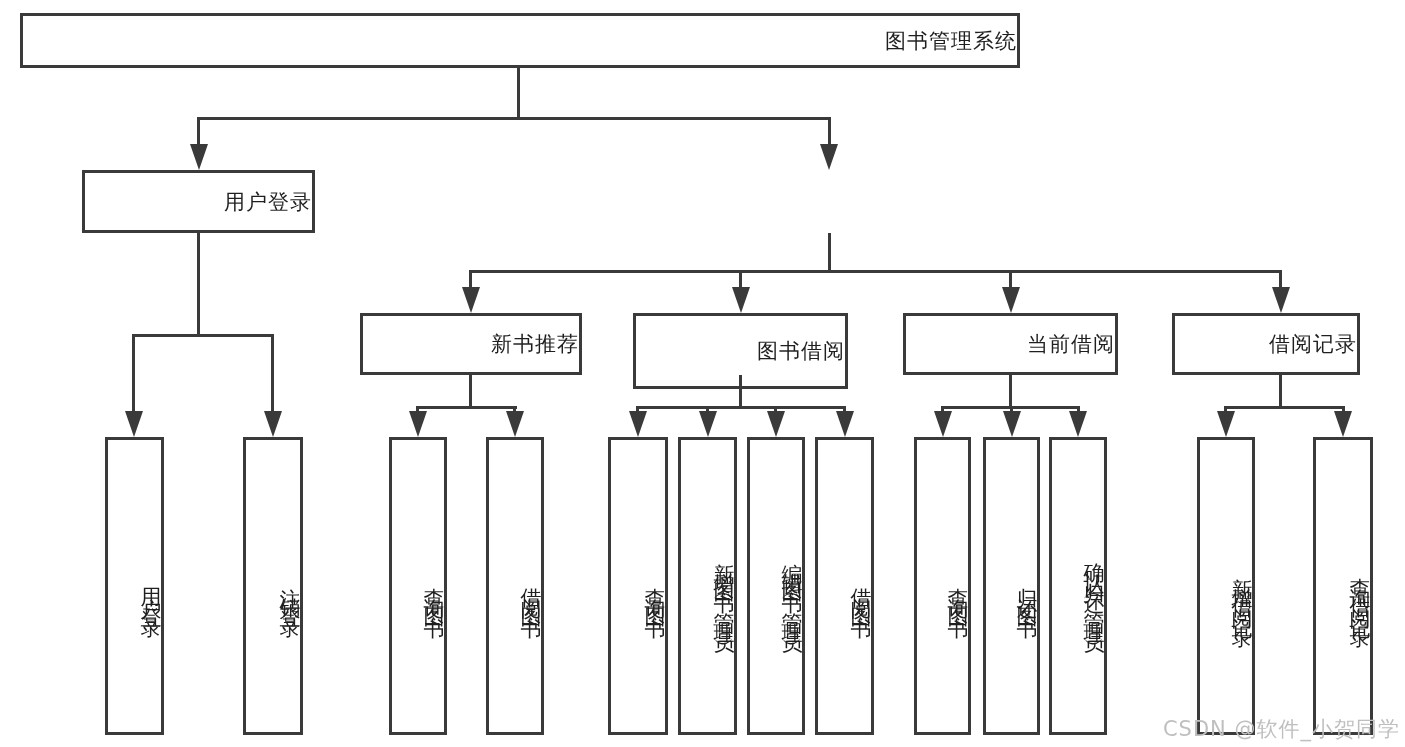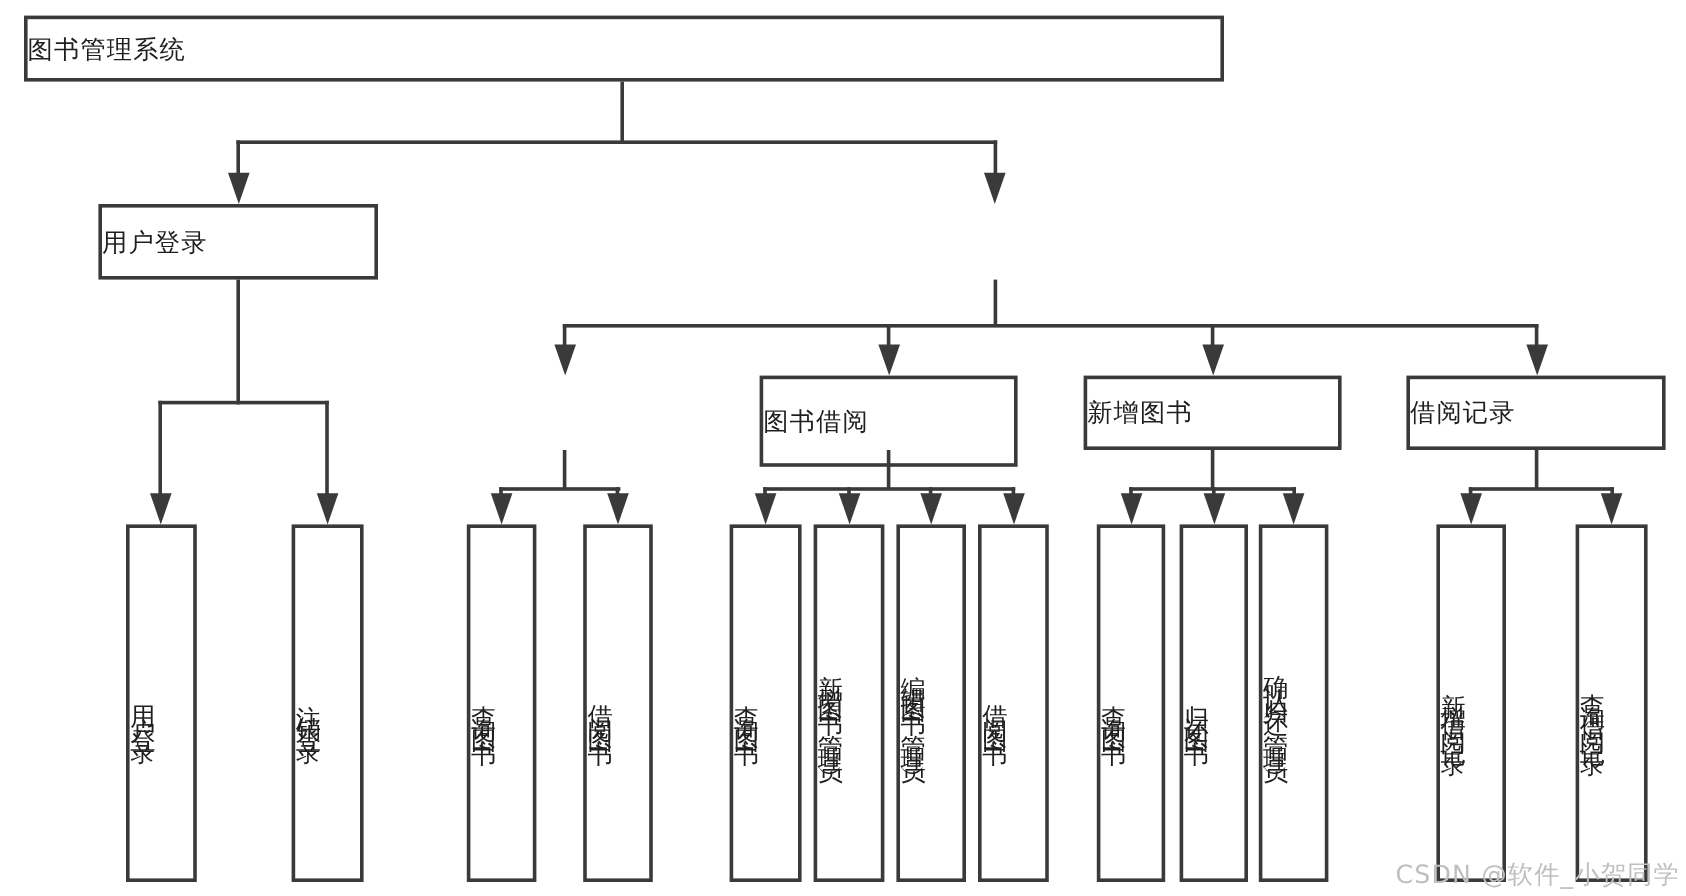--- a/index.html
+++ b/index.html
@@ -3,21 +3,21 @@
 <meta charset="utf-8">
 <style>
   html,body { margin:0; padding:0; background:#ffffff; }
   .canvas {
     position:relative; width:1405px; height:747px; background:#ffffff;
     font-family:"DejaVu Sans", sans-serif; color:#1f1f1f; overflow:hidden;
   }
   .box {
     position:absolute; box-sizing:border-box;
     border:3px solid #3a3a3a; background:#ffffff;
-    display:flex; align-items:center; justify-content:flex-start;
+    display:flex; align-items:center; justify-content:flex-end;
     font-size:21px; color:#1f1f1f; letter-spacing:1px;
   }
   .vbox span {
     writing-mode:vertical-rl; text-orientation:mixed;
     letter-spacing:10px; font-size:21px; line-height:1;
     padding-top:10px;
   }
   .hl { position:absolute; background:#3a3a3a; height:3px; }
   .vl { position:absolute; background:#3a3a3a; width:3px; }
   .ar {
@@ -61,27 +61,30 @@
   <div class="hl" style="left:469px; top:270px; width:813px;"></div>
   <div class="vl" style="left:469px;  top:270px; height:20px;"></div>
   <div class="vl" style="left:739px;  top:270px; height:20px;"></div>
   <div class="vl" style="left:1009px; top:270px; height:20px;"></div>
   <div class="vl" style="left:1279px; top:270px; height:20px;"></div>
   <div class="ar" style="left:462px;  top:287px;"></div>
   <div class="ar" style="left:732px;  top:287px;"></div>
   <div class="ar" style="left:1002px; top:287px;"></div>
   <div class="ar" style="left:1272px; top:287px;"></div>
 
+  <div class="box" style="left:360px; top:313px; width:222px; height:62px;">
+    <span>新书推荐</span>
+  </div>
   <div class="box" style="left:633px; top:313px; width:215px; height:76px;">
     <span>图书借阅</span>
   </div>
   <div class="box" style="left:903px; top:313px; width:215px; height:62px;">
-    <span>新增图书</span>
+    <span>当前借阅</span>
   </div>
-  <div class="box" style="left:1172px; top:313px; width:216px; height:62px;">
+  <div class="box" style="left:1172px; top:313px; width:188px; height:62px;">
     <span>借阅记录</span>
   </div>
 
   <div class="vl" style="left:469px; top:375px; height:33px;"></div>
   <div class="hl" style="left:416px; top:406px; width:101px;"></div>
   <div class="vl" style="left:416px; top:406px; height:12px;"></div>
   <div class="vl" style="left:513px; top:406px; height:12px;"></div>
   <div class="ar" style="left:409px; top:411px;"></div>
   <div class="ar" style="left:506px; top:411px;"></div>
 

